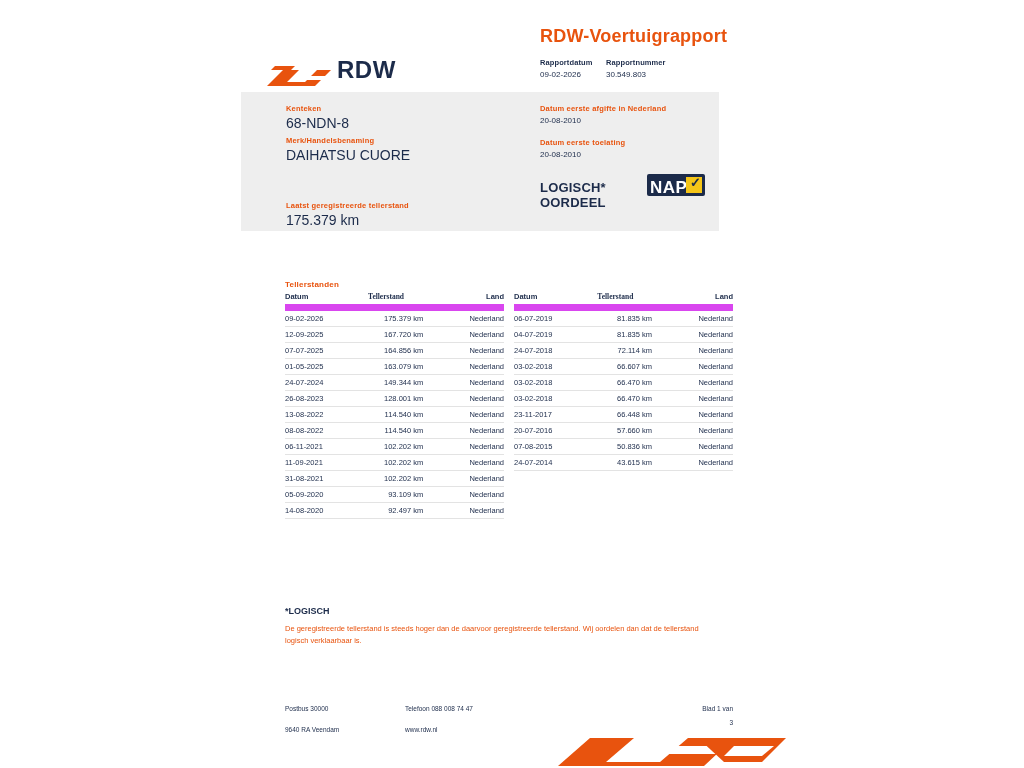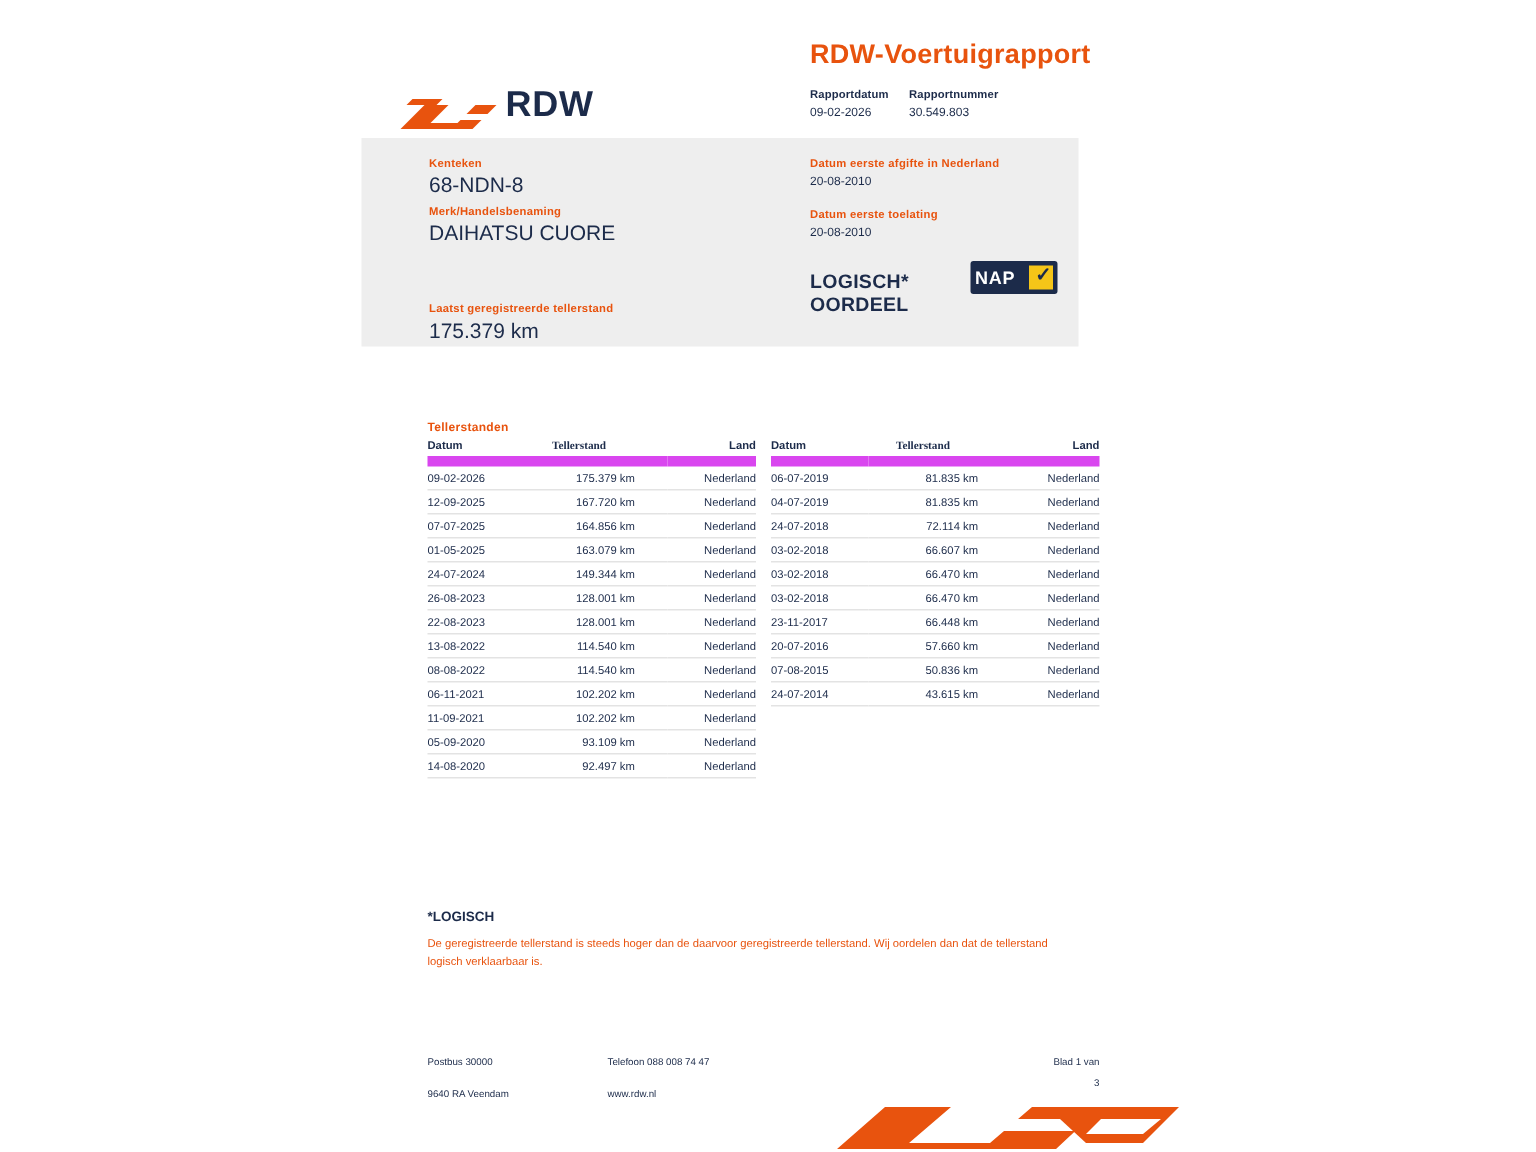--- a/index.html
+++ b/index.html
@@ -135,21 +135,21 @@
     top: 82px;
     width: 58px;
     height: 22px;
     background: #1c2b4a;
     border-radius: 2px;
   }
   .nap-badge .nap-text {
     position: absolute;
     left: 3px;
     top: 4px;
-    font-size: 12px;
+    font-size: 17px;
     font-weight: bold;
     color: #ffffff;
     letter-spacing: 0.5px;
   }
   .nap-badge .nap-square {
     position: absolute;
     right: 3px;
     top: 3px;
     width: 16px;
     height: 16px;
@@ -343,41 +343,41 @@
           <td class="c-date">24-07-2024</td>
           <td class="c-odo">149.344 km</td>
           <td class="c-land">Nederland</td>
         </tr>
         <tr>
           <td class="c-date">26-08-2023</td>
           <td class="c-odo">128.001 km</td>
           <td class="c-land">Nederland</td>
         </tr>
         <tr>
-          <td class="c-date">22-08-2023</td>
-          <td class="c-odo">128.001 km</td>
-          <td class="c-land">Nederland</td>
-        </tr>
-        <tr>
           <td class="c-date">13-08-2022</td>
           <td class="c-odo">114.540 km</td>
           <td class="c-land">Nederland</td>
         </tr>
         <tr>
           <td class="c-date">08-08-2022</td>
           <td class="c-odo">114.540 km</td>
           <td class="c-land">Nederland</td>
         </tr>
         <tr>
           <td class="c-date">06-11-2021</td>
           <td class="c-odo">102.202 km</td>
           <td class="c-land">Nederland</td>
         </tr>
         <tr>
           <td class="c-date">11-09-2021</td>
+          <td class="c-odo">102.202 km</td>
+          <td class="c-land">Nederland</td>
+        </tr>
+        <tr>
+          <td class="c-date">31-08-2021</td>
           <td class="c-odo">102.202 km</td>
           <td class="c-land">Nederland</td>
         </tr>
         <tr>
           <td class="c-date">05-09-2020</td>
           <td class="c-odo">93.109 km</td>
           <td class="c-land">Nederland</td>
         </tr>
         <tr>
           <td class="c-date">14-08-2020</td>

